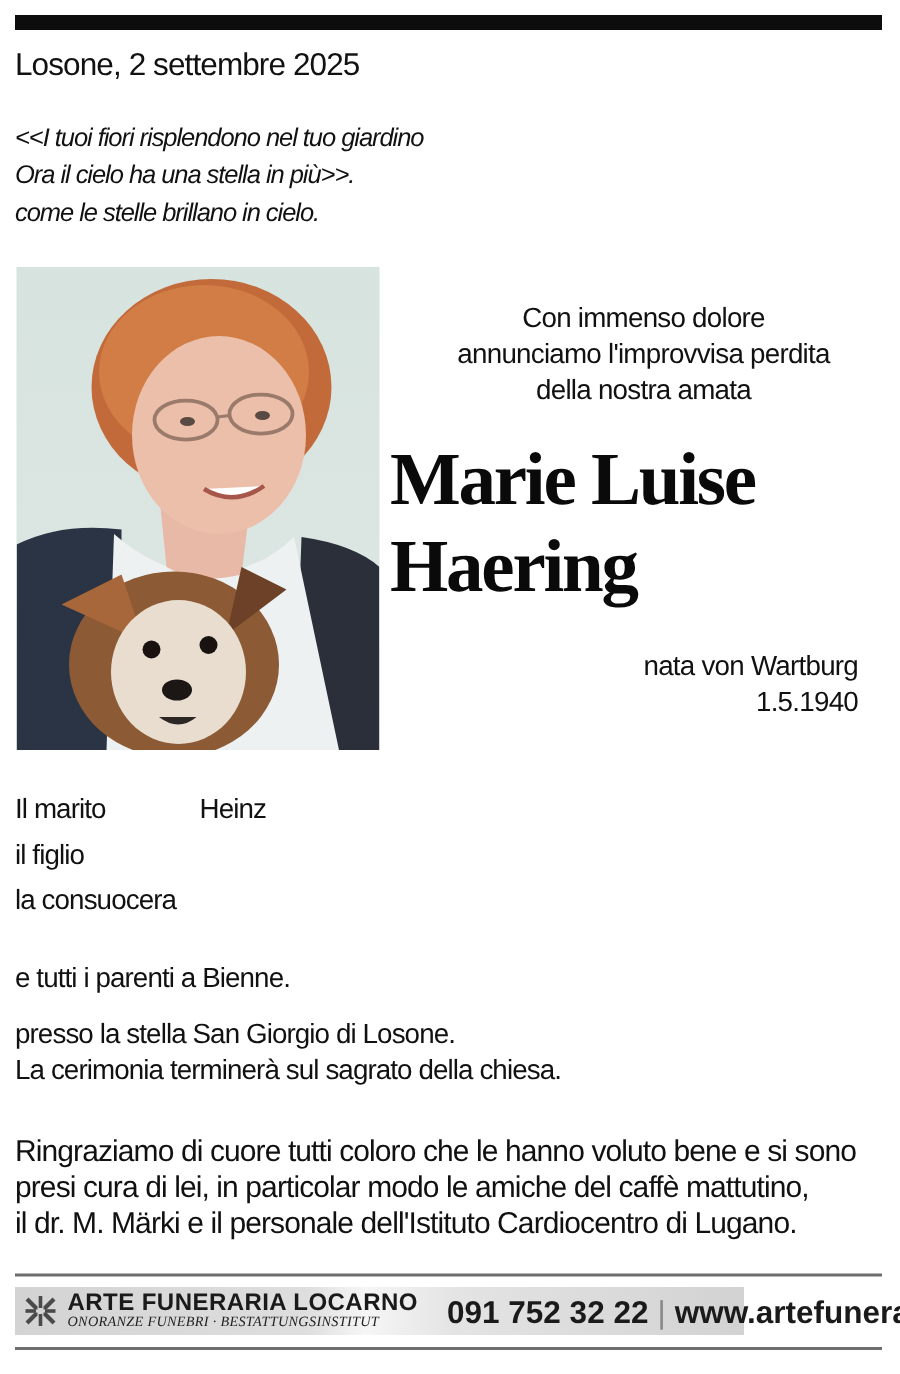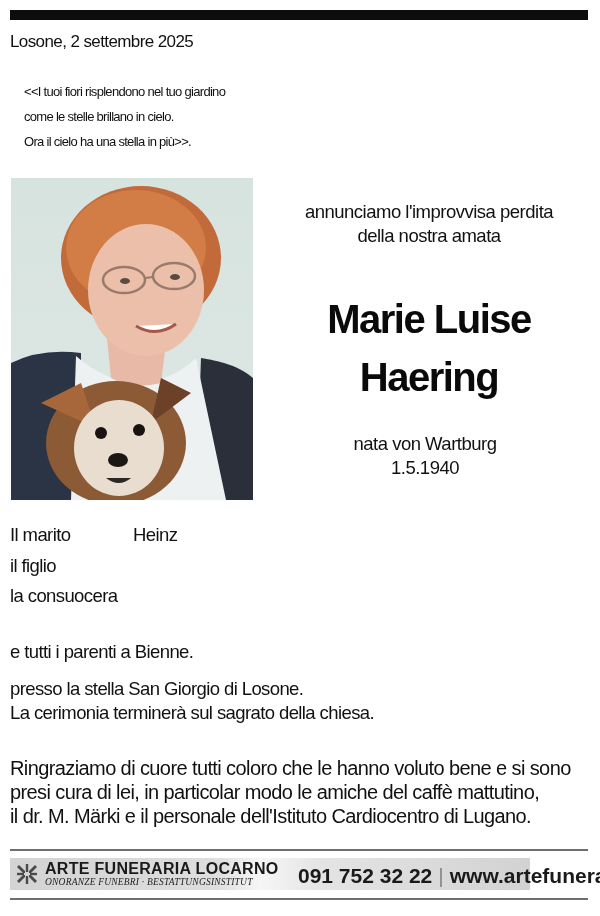--- a/index.html
+++ b/index.html
@@ -1,52 +1,52 @@
 <!DOCTYPE html>
 <html><head>
 <meta charset="utf-8">
 <style>
   html, body { margin: 0; padding: 0; background: #ffffff; }
   body { width: 600px; height: 916px; position: relative; overflow: hidden;
          font-family: "Liberation Sans", "DejaVu Sans", sans-serif; color: #111; }
   .top-rule { position: absolute; left: 10px; top: 10px; width: 578px; height: 10px; background: #0d0d0d; }
-  .place-date { position: absolute; left: 10px; top: 32px; font-size: 17px; letter-spacing: -0.6px; }
-  .quote { position: absolute; left: 24px; top: 79px; font-size: 13px; line-height: 25px; letter-spacing: -0.7px; }
+  .place-date { position: absolute; left: 10px; top: 32px; font-size: 21px; letter-spacing: -0.6px; }
+  .quote { position: absolute; left: 10px; top: 79px; font-size: 17px; font-style: italic; line-height: 25px; letter-spacing: -0.7px; }
   .photo { position: absolute; left: 11px; top: 178px; width: 242px; height: 322px; overflow: hidden;
            background: linear-gradient(180deg,#d7e3df 0%,#dbe6e2 60%,#cfd9d5 100%); }
   .announce { position: absolute; left: 268px; top: 200px; width: 322px; text-align: center; font-size: 18.5px; line-height: 24px; letter-spacing: -0.5px; }
-  .name { position: absolute; left: 260px; top: 290px; width: 338px; text-align: center;
-          font-family: Liberation Sans, sans-serif; font-weight: bold; font-size: 40px; line-height: 58px; letter-spacing: -1.5px; color: #0a0a0a; }
-  .birth { position: absolute; left: 264px; top: 432px; width: 322px; text-align: center; font-size: 18.5px; line-height: 24px; letter-spacing: -0.5px; }
+  .name { position: absolute; left: 260px; top: 290px; width: 338px; text-align: left;
+          font-family: Liberation Serif, serif; font-weight: bold; font-size: 50px; line-height: 58px; letter-spacing: -1.5px; color: #0a0a0a; }
+  .birth { position: absolute; left: 250px; top: 432px; width: 322px; text-align: right; font-size: 18.5px; line-height: 24px; letter-spacing: -0.5px; }
   .family { position: absolute; left: 10px; top: 524px; font-size: 18.5px; letter-spacing: -0.6px; }
-  .family-row { display: flex; height: 30.5px; }
+  .family-row { display: flex; height: 30.5px; align-items: center; }
   .family-role { width: 123px; }
   .family-full { height: 30.5px; display: flex; align-items: center; margin-top: 21px; }
   .funeral { position: absolute; left: 10px; top: 677px; font-size: 18.5px; line-height: 24px; letter-spacing: -0.6px; }
   .thanks { position: absolute; left: 10px; top: 756px; font-size: 20px; line-height: 24px; letter-spacing: -0.6px; }
   .foot-rule { position: absolute; left: 10px; width: 578px; height: 1.5px; background: #6e6e6e; }
   .footer-band { position: absolute; left: 10px; top: 858px; width: 486px; height: 32px;
-                 background: linear-gradient(90deg,#d3d3d3 0%,#dedede 40%,#f6f6f6 48%,#e4e4e4 60%,#d2d2d2 100%); padding-left: 34px; }
+                 background: linear-gradient(90deg,#d3d3d3 0%,#dedede 40%,#f6f6f6 48%,#e4e4e4 60%,#d2d2d2 100%); }
   .logo-icon { position: absolute; left: 6px; top: 5px; width: 22px; height: 22px; }
   .brand-name { position: absolute; left: 35px; top: 2px; font-size: 16px; font-weight: bold; letter-spacing: 0.3px; color: #1a1a1a; }
   .brand-sub { position: absolute; left: 35px; top: 19px; font-family: "Liberation Serif", serif; font-size: 9.5px; letter-spacing: 0.2px; color: #222; font-style: italic; }
   .contact { position: absolute; left: 288px; top: 6px; font-size: 21px; font-weight: bold; letter-spacing: 0px; color: #1a1a1a; white-space: nowrap; }
   .contact .sep { font-weight: normal; color: #888; margin: 0 6px; }
 </style>
 </head>
 <body>
 
 <div class="top-rule"></div>
 
 <div class="place-date">Losone, 2 settembre 2025</div>
 
 <div class="quote">
   <div>&lt;&lt;I tuoi fiori risplendono nel tuo giardino</div>
+  <div>Ora il cielo ha una stella in più&gt;&gt;.</div>
   <div>come le stelle brillano in cielo.</div>
-  <div>Ora il cielo ha una stella in più&gt;&gt;.</div>
 </div>
 
 <div class="photo">
   <svg width="242" height="322" viewBox="0 0 242 322">
 
     <path d="M0 185 Q30 170 70 175 L70 322 L0 322 Z" fill="#2a3444"></path>
     <path d="M190 180 Q225 185 242 200 L242 322 L185 322 Z" fill="#2b2f3a"></path>
 
     <path d="M65 178 Q90 200 120 205 Q160 205 185 180 L215 322 L60 322 Z" fill="#eef1f2"></path>
 
@@ -70,20 +70,21 @@
     <path d="M180 215 L150 200 L140 245 Z" fill="#6c4128"></path>
     <ellipse cx="108" cy="270" rx="45" ry="48" fill="#e9ddd0"></ellipse>
     <ellipse cx="90" cy="255" rx="6" ry="6" fill="#1a1210"></ellipse>
     <ellipse cx="128" cy="252" rx="6" ry="6" fill="#1a1210"></ellipse>
     <ellipse cx="107" cy="282" rx="10" ry="7" fill="#1c1614"></ellipse>
     <path d="M95 300 Q108 310 120 300" fill="#2c2624"></path>
   </svg>
 </div>
 
 <div class="announce">
+  <div>Con immenso dolore</div>
   <div>annunciamo l'improvvisa perdita</div>
   <div>della nostra amata</div>
 </div>
 
 <div class="name">
   <div>Marie Luise</div>
   <div>Haering</div>
 </div>
 
 <div class="birth">

